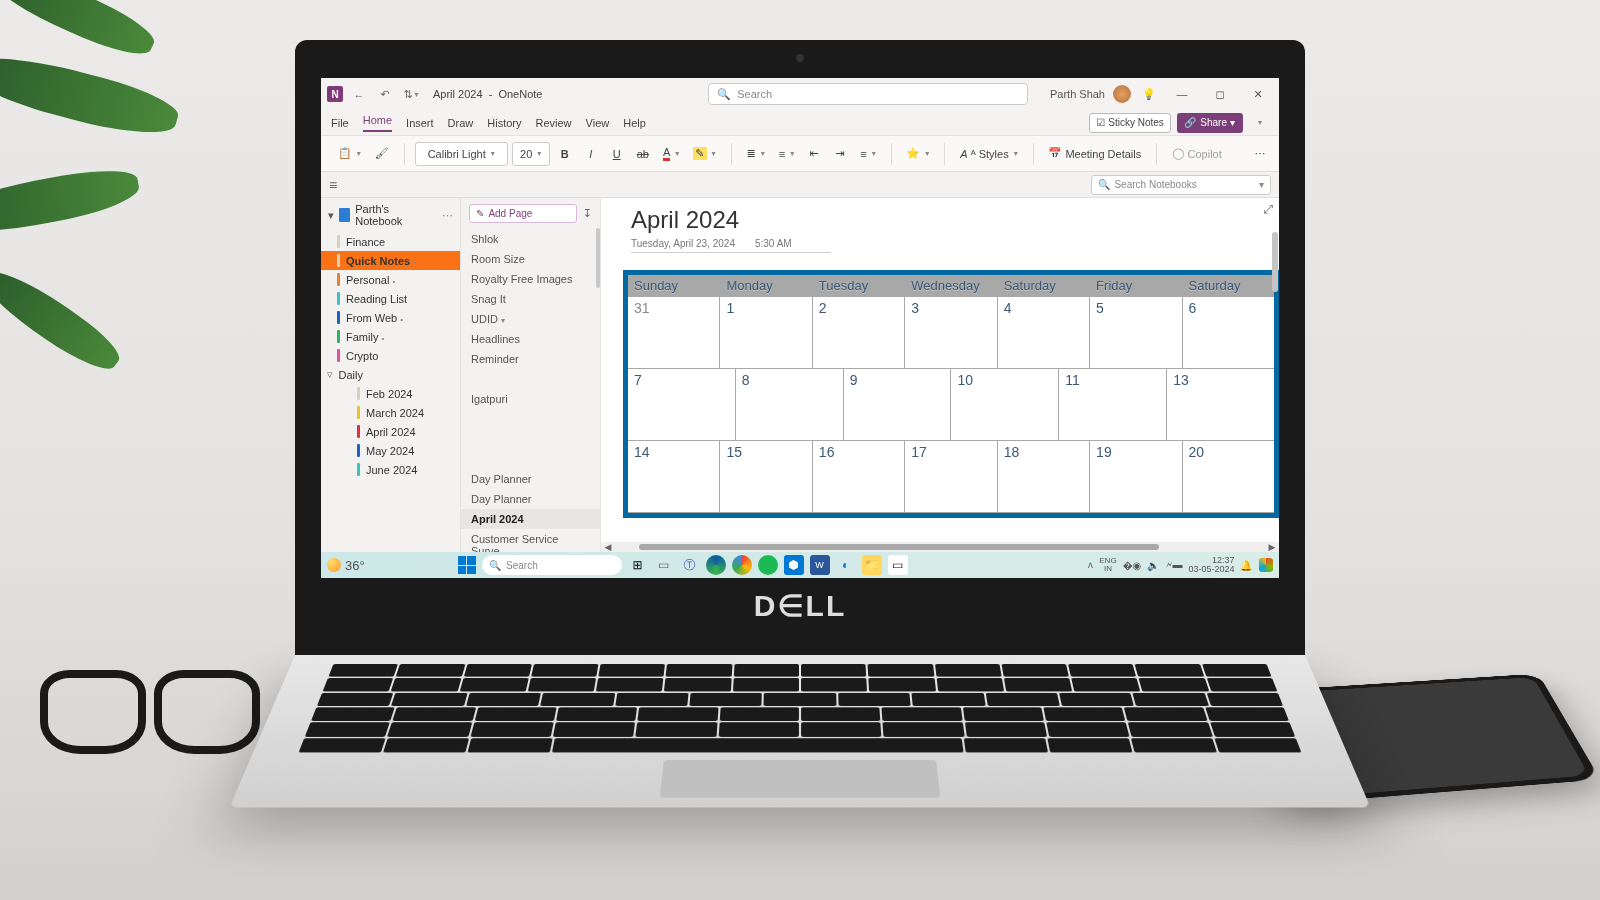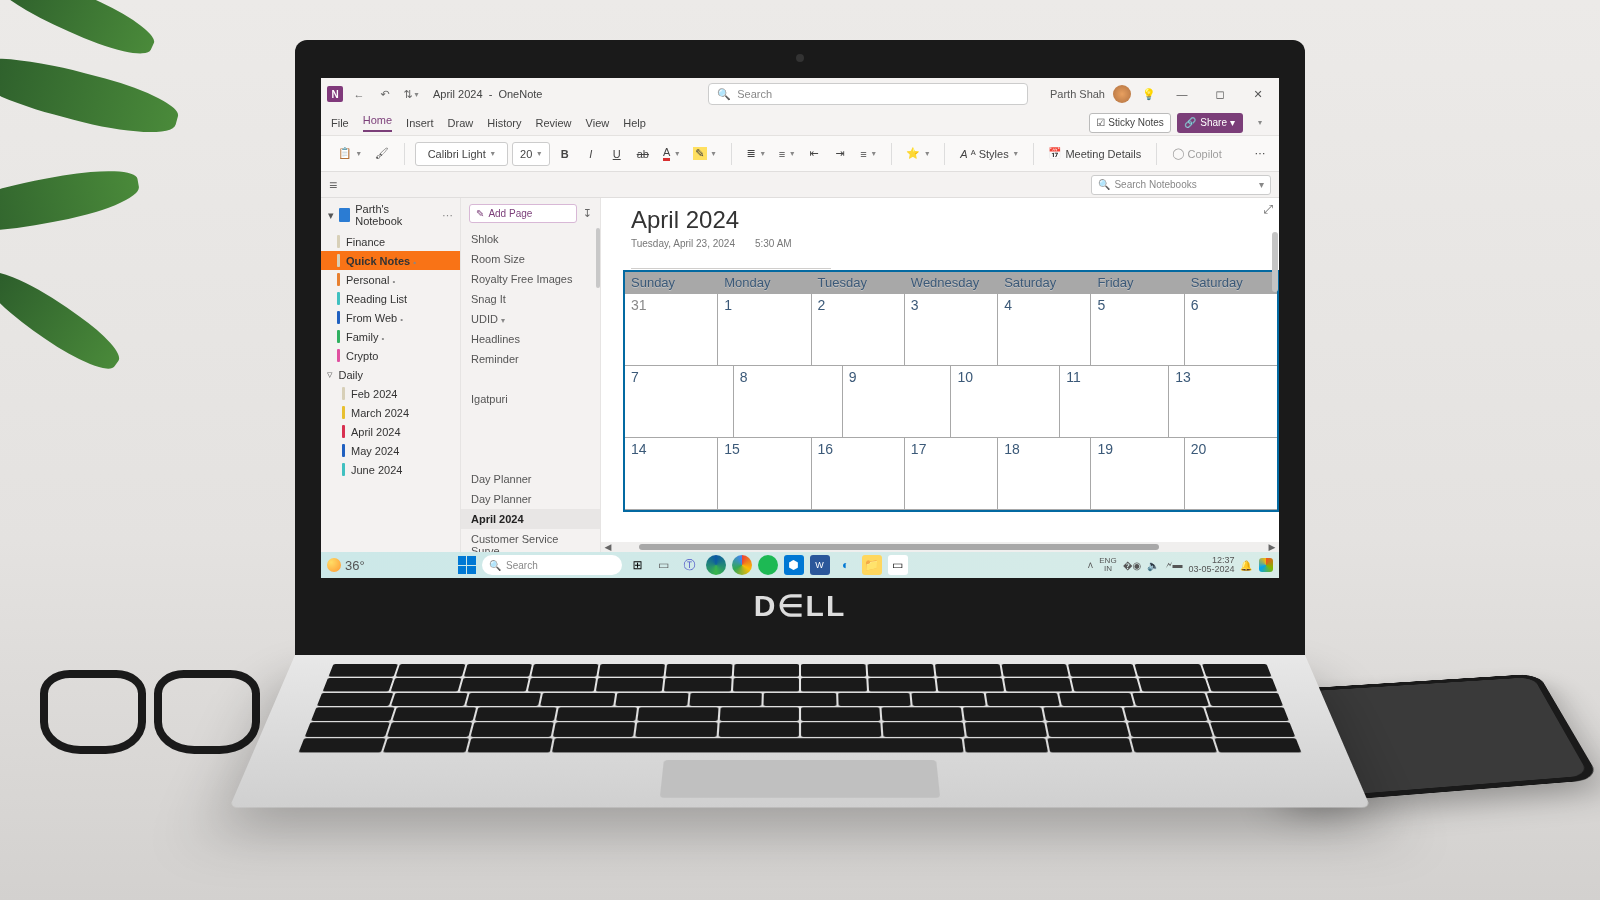--- a/index.html
+++ b/index.html
@@ -47,38 +47,38 @@
 .chev::after { content:'▾'; font-size:8px; margin-left:2px; color:#888; }
 .subbar { height:26px; background:#f4f2f1; display:flex; align-items:center; padding:0 8px; border-bottom:1px solid #e0dedd; }
 .ham { font-size:14px; color:#666; cursor:pointer; }
 .nb-search { margin-left:auto; width:180px; height:20px; border:1px solid #ccc; background:#fff; border-radius:3px; display:flex; align-items:center; padding:0 6px; gap:4px; font-size:10px; color:#888; }
 
 .workspace { display:flex; height:calc(100% - 146px); }
 .nav { width:140px; background:#f4f2f1; border-right:1px solid #e6e4e3; overflow:auto; font-size:11px; }
 .nav-head { display:flex; align-items:center; padding:5px 7px; gap:5px; color:#333; }
 .nav-head .note-ico { width:12px; height:14px; background:#2b7cd3; border-radius:1px; }
 .nav-item { display:flex; align-items:center; padding:3px 8px 3px 16px; gap:6px; color:#333; cursor:pointer; position:relative; }
-.nav-item.sub { padding-left:21px; }
+.nav-item.sub { padding-left:36px; }
 .nav-item.sel { background:#f97316; font-weight:600; }
 .nav-item .bar { width:3px; height:13px; border-radius:1px; }
 .nav-item .dot::after { content:'•'; color:#888; font-size:8px; margin-left:3px; }
 .nav-foot { position:absolute; bottom:0; left:0; width:140px; padding:5px 8px; display:flex; gap:6px; align-items:center; color:#555; background:#f4f2f1; border-top:1px solid #e6e4e3; font-size:10px; }
 .pages { width:140px; background:#f4f2f1; border-right:1px solid #e6e4e3; display:flex; flex-direction:column; font-size:11px; position:relative; }
 .pages-head { display:flex; align-items:center; padding:6px 8px; gap:6px; }
 .addpage { flex:1; border:1px solid #d8b8d6; background:#fff; color:#7b3e79; border-radius:3px; padding:3px 6px; display:flex; align-items:center; gap:4px; font-size:10px; }
 .sort { color:#666; cursor:pointer; }
 .page-item { padding:4px 10px; color:#555; cursor:pointer; }
 .page-item.sel { background:#e8e6e5; color:#222; font-weight:600; }
 .pages::after { content:''; position:absolute; right:0; top:30px; width:4px; height:60px; background:#c8c8c8; border-radius:2px; }
 
 .canvas { flex:1; background:#fff; position:relative; overflow:hidden; }
 .fs-icon { position:absolute; right:6px; top:4px; color:#666; font-size:12px; cursor:pointer; }
 .page-title { position:absolute; left:30px; top:8px; font-size:24px; color:#333; font-weight:400; font-family:'Calibri Light','Segoe UI Light',sans-serif; }
-.page-meta { position:absolute; left:30px; top:40px; font-size:10px; color:#777; display:flex; gap:20px; border-bottom:1px solid #d0cecc; width:200px; padding-bottom:19px; }
-.cal { position:absolute; left:22px; top:72px; right:0; border:2px solid #0369a1; }
+.page-meta { position:absolute; left:30px; top:40px; font-size:10px; color:#777; display:flex; gap:20px; border-bottom:1px solid #d0cecc; width:200px; padding-bottom:3px; }
+.cal { position:absolute; left:22px; top:72px; right:0; border:5px solid #0369a1; }
 .cal-row { display:flex; }
 .cal-cell { flex:1; min-width:86px; border-right:1px solid #a8a8a8; border-bottom:1px solid #a8a8a8; }
 .cal-cell:last-child { border-right:none; }
 .cal-head .cal-cell { background:#a8a8a8; color:#3b5978; font-size:13px; padding:3px 6px; text-shadow:0 1px 0 rgba(255,255,255,.3); }
 .cal-body .cal-cell { height:72px; padding:3px 6px; font-size:14px; color:#3b5978; }
 .cal-body .cal-cell.prev { color:#888; }
 .canvas-scroll { position:absolute; right:0; top:4px; width:8px; height:240px; }
 .canvas-scroll::after { content:''; position:absolute; right:1px; top:30px; width:6px; height:60px; background:#c4c4c4; border-radius:3px; }
 .h-scroll { position:absolute; left:0; right:0; bottom:0; height:10px; background:#f0efee; display:flex; align-items:center; }
 .h-scroll .thumb { margin-left:24px; height:6px; width:520px; background:#a8a8a8; border-radius:3px; }

